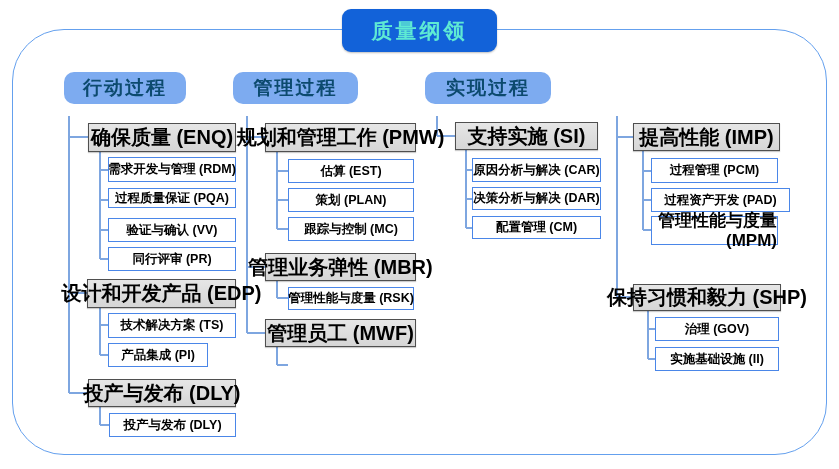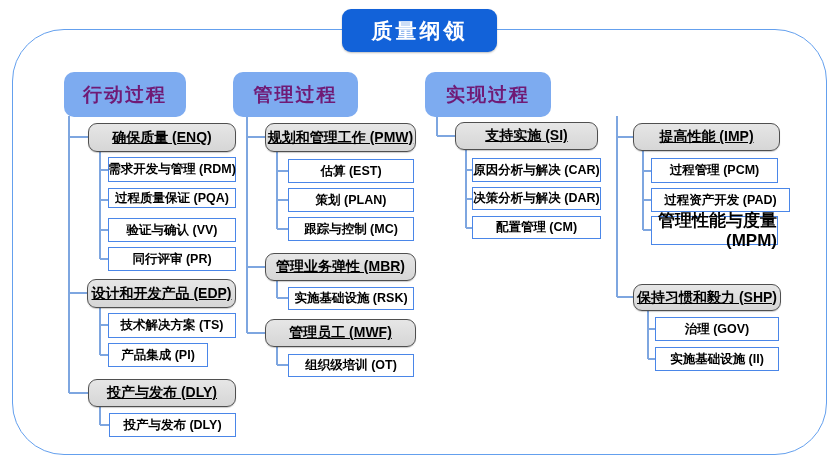--- a/index.html
+++ b/index.html
@@ -7,34 +7,34 @@
     position:relative;width:839px;height:469px;background:#ffffff;overflow:hidden;
     font-family:"Liberation Sans","DejaVu Sans",sans-serif;
   }
   .outer-border{
     position:absolute;left:12px;top:29px;width:813px;height:424px;
     border:1.6px solid #64a0ee;border-radius:52px;background:transparent;
   }
   svg.connectors{position:absolute;left:0;top:0;width:839px;height:469px;}
   .title-box{
     position:absolute;left:342px;top:9px;width:155px;height:43px;
-    background:#1262d9;border-radius:9px;color:#ffffff;font-weight:bold;
+    background:#1262d9;border-radius:9px;color:#5eead4;font-weight:bold;
     font-size:21px;letter-spacing:3px;display:flex;align-items:center;justify-content:center;
     box-shadow:0 1px 2px rgba(0,0,0,0.25);
   }
   .hdr{
-    position:absolute;top:72px;height:45px;background:#7dabf0;border-radius:10px;
-    color:#701a75;font-weight:bold;font-size:19px;letter-spacing:2px;
+    position:absolute;top:72px;height:32px;background:#7dabf0;border-radius:10px;
+    color:#0c4a6e;font-weight:bold;font-size:19px;letter-spacing:2px;
     display:flex;align-items:center;justify-content:center;
   }
   .g{
     position:absolute;background:linear-gradient(#e6e6e6,#d6d6d6);
-    border:1.6px solid #4f4f4f;border-radius:9px;color:#000000;font-weight:bold;
-    font-size:14px;display:flex;align-items:center;justify-content:center;
-    box-shadow:0 1px 1px rgba(0,0,0,0.2);box-sizing:border-box;white-space:nowrap;text-decoration:underline;
+    border:1.6px solid #4f4f4f;border-radius:0;color:#000000;font-weight:bold;
+    font-size:20px;display:flex;align-items:center;justify-content:center;
+    box-shadow:0 1px 1px rgba(0,0,0,0.2);box-sizing:border-box;white-space:nowrap;
   }
   .w{
     position:absolute;background:#ffffff;border:1.5px solid #4a86e8;border-radius:0;
     color:#000000;font-weight:bold;font-size:12.5px;display:flex;align-items:center;
     justify-content:center;box-sizing:border-box;white-space:nowrap;
   }
   .w.wrap{white-space:normal;text-align:right;font-size:17px;line-height:1.15;}
 </style>
 </head>
 <body>
@@ -81,24 +81,23 @@
 
   <div class="g" style="left:88px;top:379px;width:148px;height:28px">投产与发布 (DLY)</div>
   <div class="w" style="left:109px;top:413px;width:127px;height:24px">投产与发布 (DLY)</div>
 
   <div class="g" style="left:265px;top:123px;width:151px;height:29px">规划和管理工作 (PMW)</div>
   <div class="w" style="left:288px;top:159px;width:126px;height:24px">估算 (EST)</div>
   <div class="w" style="left:288px;top:188px;width:126px;height:24px">策划 (PLAN)</div>
   <div class="w" style="left:288px;top:217px;width:126px;height:24px">跟踪与控制 (MC)</div>
 
   <div class="g" style="left:265px;top:253px;width:151px;height:28px">管理业务弹性 (MBR)</div>
-  <div class="w" style="left:288px;top:287px;width:126px;height:23px">实施基础设施 (RSK)</div>
+  <div class="w" style="left:288px;top:287px;width:126px;height:23px">管理性能与度量 (RSK)</div>
 
   <div class="g" style="left:265px;top:319px;width:151px;height:28px">管理员工 (MWF)</div>
-  <div class="w" style="left:288px;top:354px;width:126px;height:23px">组织级培训 (OT)</div>
 
   <div class="g" style="left:455px;top:122px;width:143px;height:28px">支持实施 (SI)</div>
   <div class="w" style="left:472px;top:158px;width:129px;height:24px">原因分析与解决 (CAR)</div>
   <div class="w" style="left:472px;top:187px;width:129px;height:23px">决策分析与解决 (DAR)</div>
   <div class="w" style="left:472px;top:216px;width:129px;height:23px">配置管理 (CM)</div>
 
   <div class="g" style="left:633px;top:123px;width:147px;height:28px">提高性能 (IMP)</div>
   <div class="w" style="left:651px;top:158px;width:127px;height:25px">过程管理 (PCM)</div>
   <div class="w" style="left:651px;top:188px;width:139px;height:24px">过程资产开发 (PAD)</div>
   <div class="w wrap" style="left:651px;top:216px;width:127px;height:29px">管理性能与度量 (MPM)</div>

